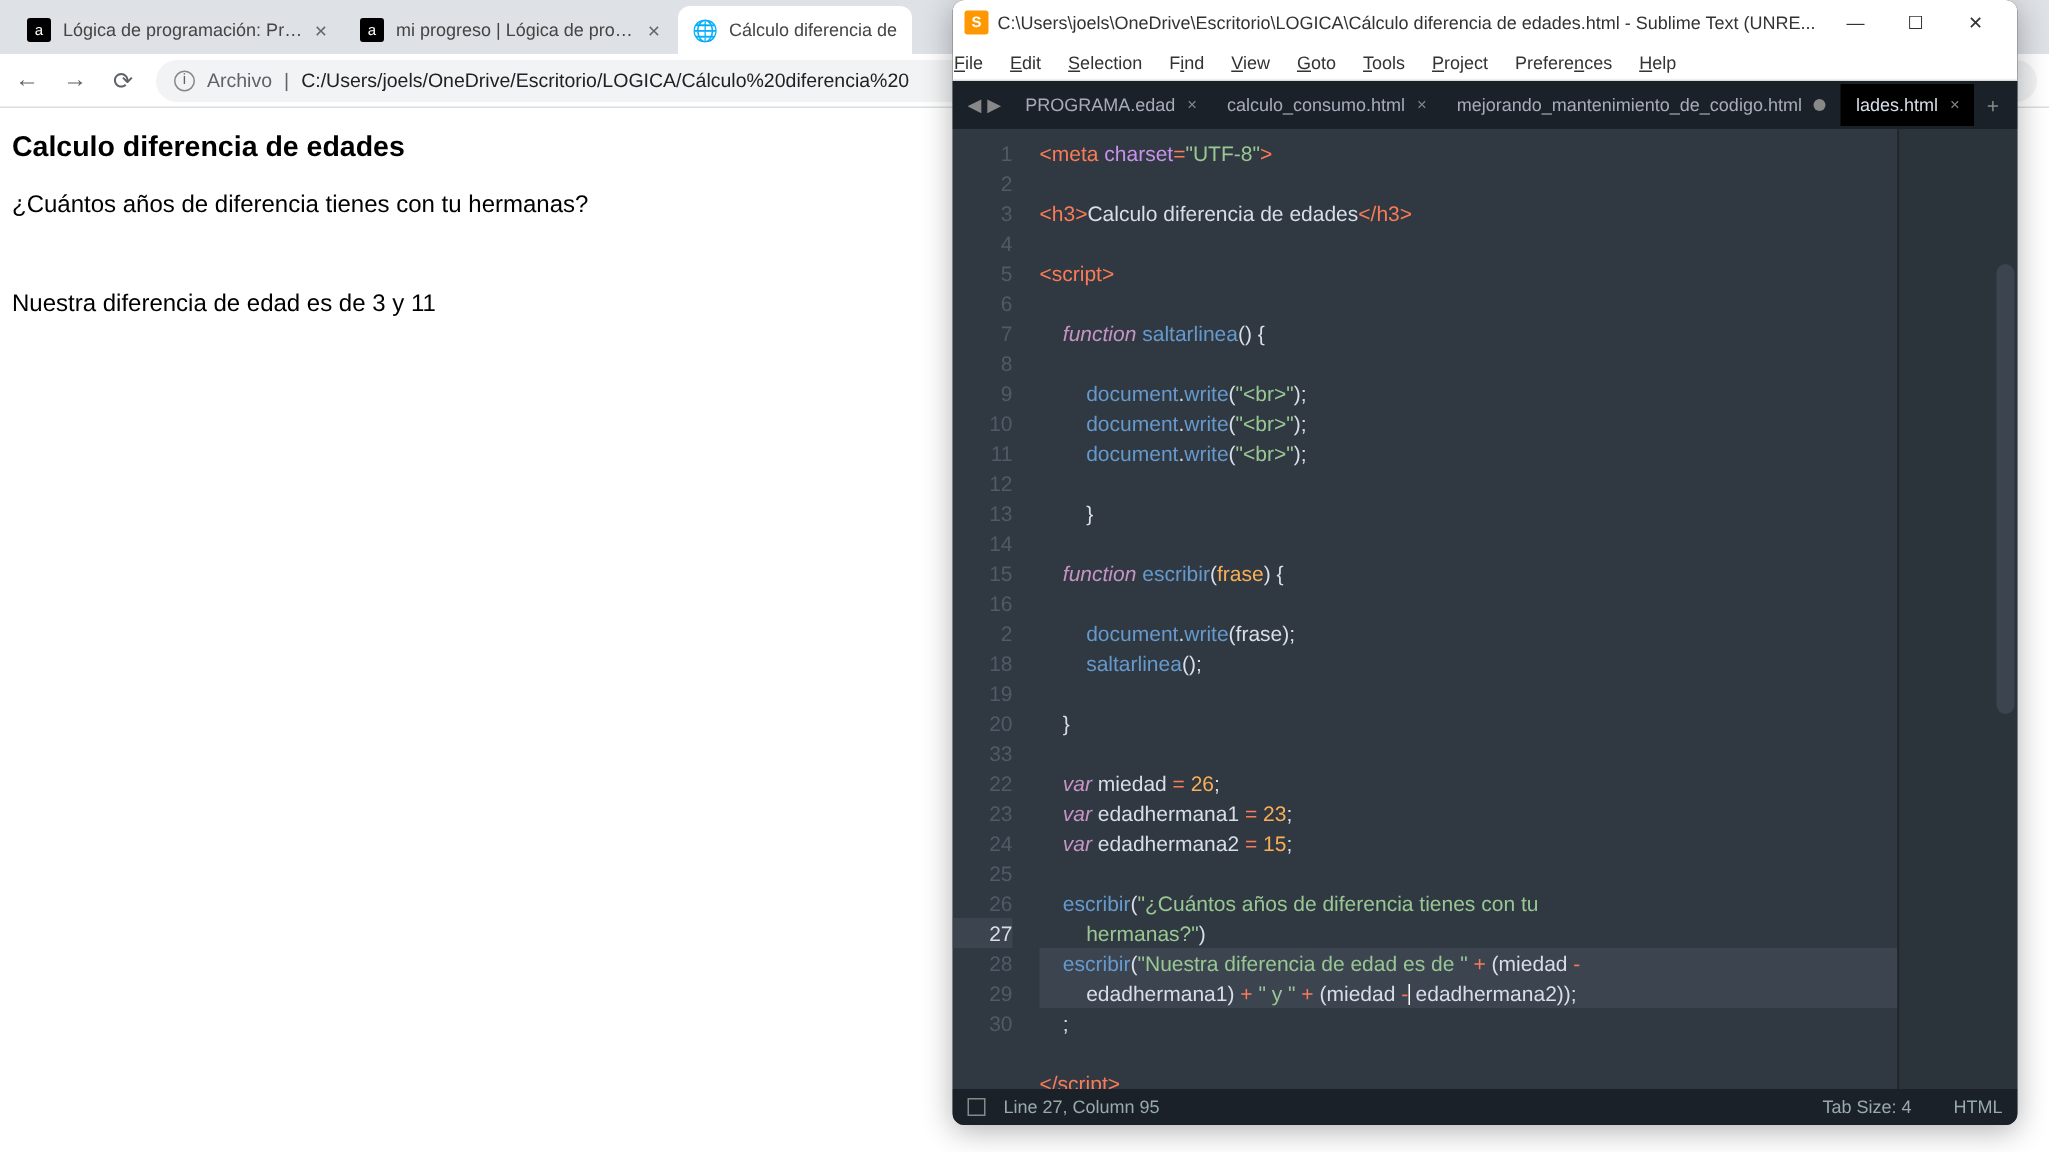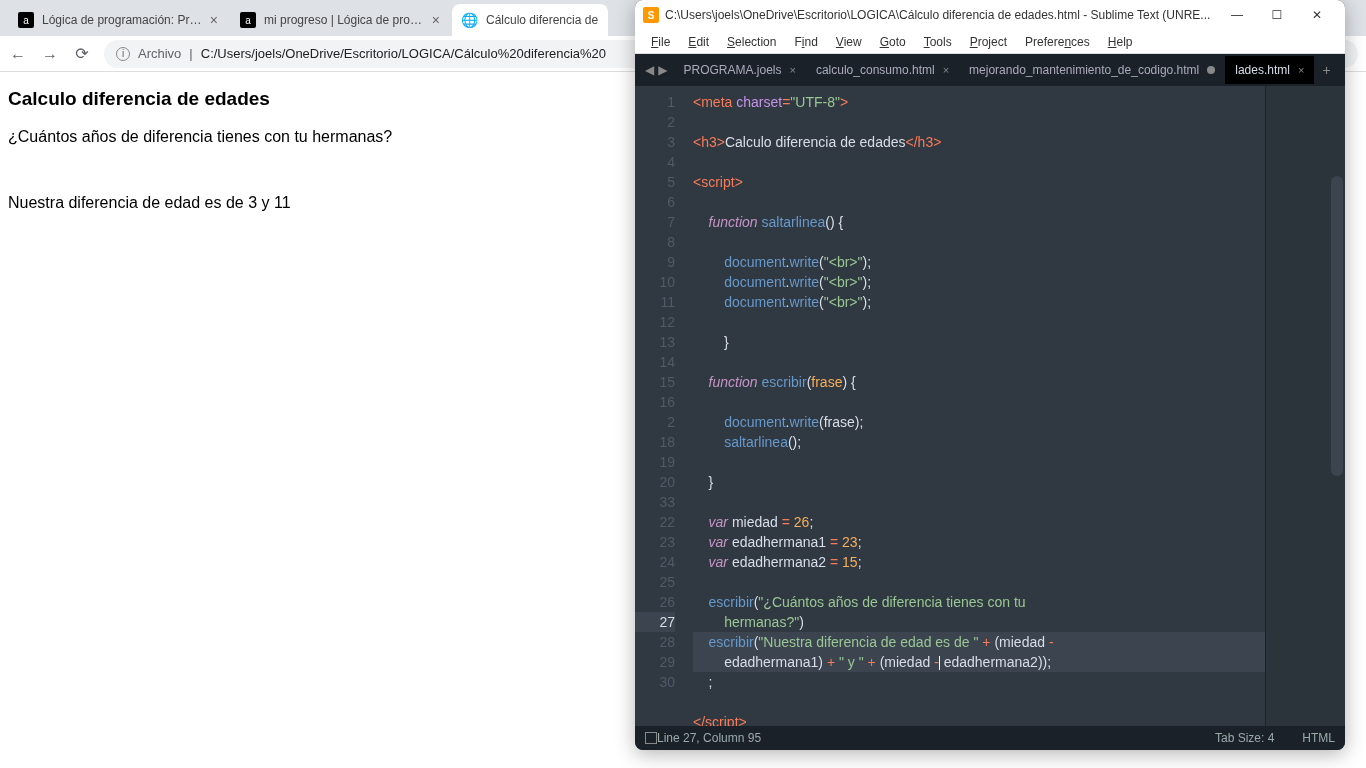--- a/index.html
+++ b/index.html
@@ -24,21 +24,21 @@
 .page h3 { font-size: 19px; font-weight: bold; margin: 8px 0 18px 0; }
 .page p { font-size: 16px; margin-bottom: 48px; }
 
 
 .sublime { position: absolute; top: 0; left: 635px; width: 710px; height: 750px; background: #303841; border-radius: 8px; box-shadow: 0 4px 20px rgba(0,0,0,0.3); overflow: hidden; display: flex; flex-direction: column; }
 .st-title { height: 30px; background: #fff; display: flex; align-items: center; padding: 0 8px; font-size: 12px; color: #333; }
 .st-title .icon { width: 16px; height: 16px; background: #ff9800; margin-right: 6px; border-radius: 2px; display: flex; align-items: center; justify-content: center; color: #fff; font-size: 10px; font-weight: bold; }
 .st-title .caption { flex: 1; white-space: nowrap; overflow: hidden; text-overflow: ellipsis; }
 .st-title .winbtn { width: 40px; text-align: center; font-size: 12px; cursor: pointer; }
 
-.st-menu { height: 24px; background: #fff; display: flex; align-items: center; padding: 0 16px; font-size: 12px; color: #333; gap: 18px; border-bottom: 1px solid #ddd; }
+.st-menu { height: 24px; background: #fff; display: flex; align-items: center; padding: 0 1px; font-size: 12px; color: #333; gap: 18px; border-bottom: 1px solid #ddd; }
 .st-menu span u { text-decoration: underline; }
 
 .st-tabs { height: 32px; background: #1b2129; display: flex; align-items: center; padding: 0 4px; overflow: hidden; }
 .st-arrows { color: #888; font-size: 12px; padding: 0 6px; display: flex; gap: 4px; }
 .st-tab { height: 28px; padding: 0 10px; font-size: 12px; color: #aab; display: flex; align-items: center; gap: 8px; cursor: pointer; white-space: nowrap; }
 .st-tab.active { background: #000000; color: #d8dee9; }
 .st-tab .x { color: #888; font-size: 11px; }
 .st-tab .dot { width: 8px; height: 8px; background: #888; border-radius: 50%; }
 .st-newtab { color: #888; padding: 0 8px; font-size: 14px; }
 .st-down { color: #888; padding: 0 6px; font-size: 10px; }
@@ -59,21 +59,21 @@
 .obj { color: #6699cc; }
 .mth { color: #6699cc; }
 .str { color: #99c794; }
 .num { color: #f9ae58; }
 .op { color: #f97b58; }
 .var { color: #d8dee9; }
 .param { color: #f9ae58; }
 .cursor { border-left: 1px solid #fff; display: inline-block; height: 14px; vertical-align: middle; }
 
 .st-status { height: 24px; background: #1b2129; color: #9aa; display: flex; align-items: center; font-size: 12px; padding: 0 10px; justify-content: space-between; }
-.st-status .left { display: flex; align-items: center; gap: 0; }
+.st-status .left { display: flex; align-items: center; gap: 12px; }
 .st-status .box { width: 12px; height: 12px; border: 1px solid #888; }
 .st-status .right { display: flex; gap: 28px; }
 
 .scroll-v { position:absolute; right:2px; top:90px; width:12px; height:300px; background:#3b444f; border-radius:6px; }
 </style>
 </head>
 <body>
 
 <div class="browser-tabs">
   <div class="btab">
@@ -129,21 +129,21 @@
     <span><u>P</u>roject</span>
     <span>Prefere<u>n</u>ces</span>
     <span><u>H</u>elp</span>
   </div>
   <div class="st-tabs">
     <div class="st-arrows">
         <span>◀</span>
         <span>▶</span>
       </div>
     <div class="st-tab">
-        <span>PROGRAMA.joels</span>
+        <span>PROGRAMA.edad</span>
         <span class="x">×</span>
       </div>
     <div class="st-tab">
         <span>calculo_consumo.html</span>
         <span class="x">×</span>
       </div>
     <div class="st-tab">
         <span>mejorando_mantenimiento_de_codigo.html</span>
         <span class="dot"></span>
       </div>

